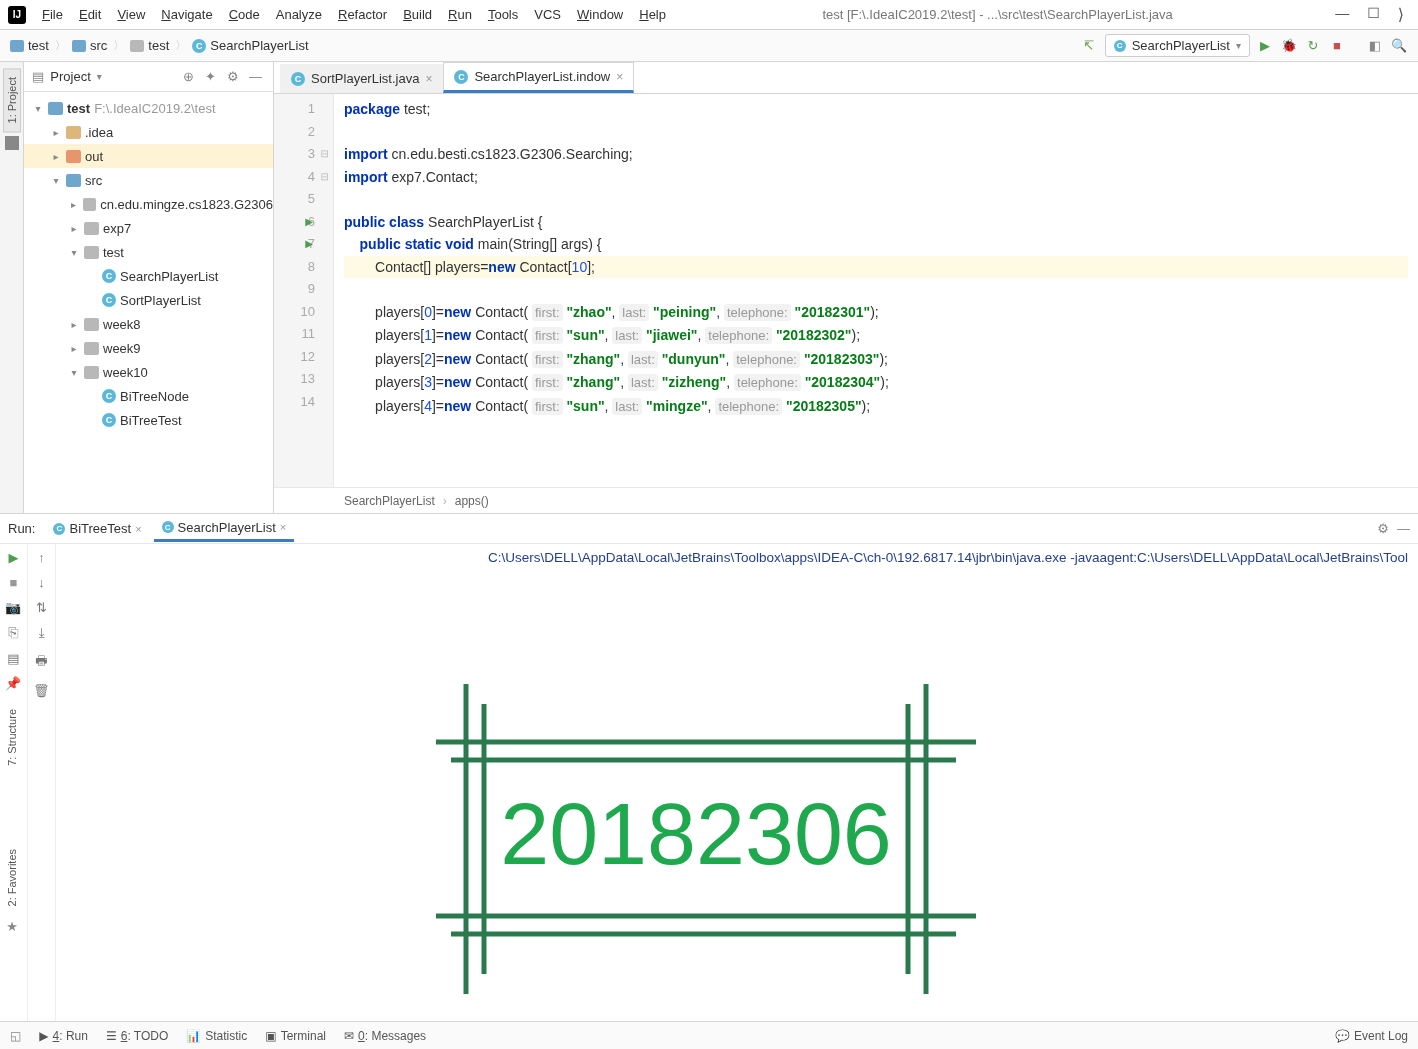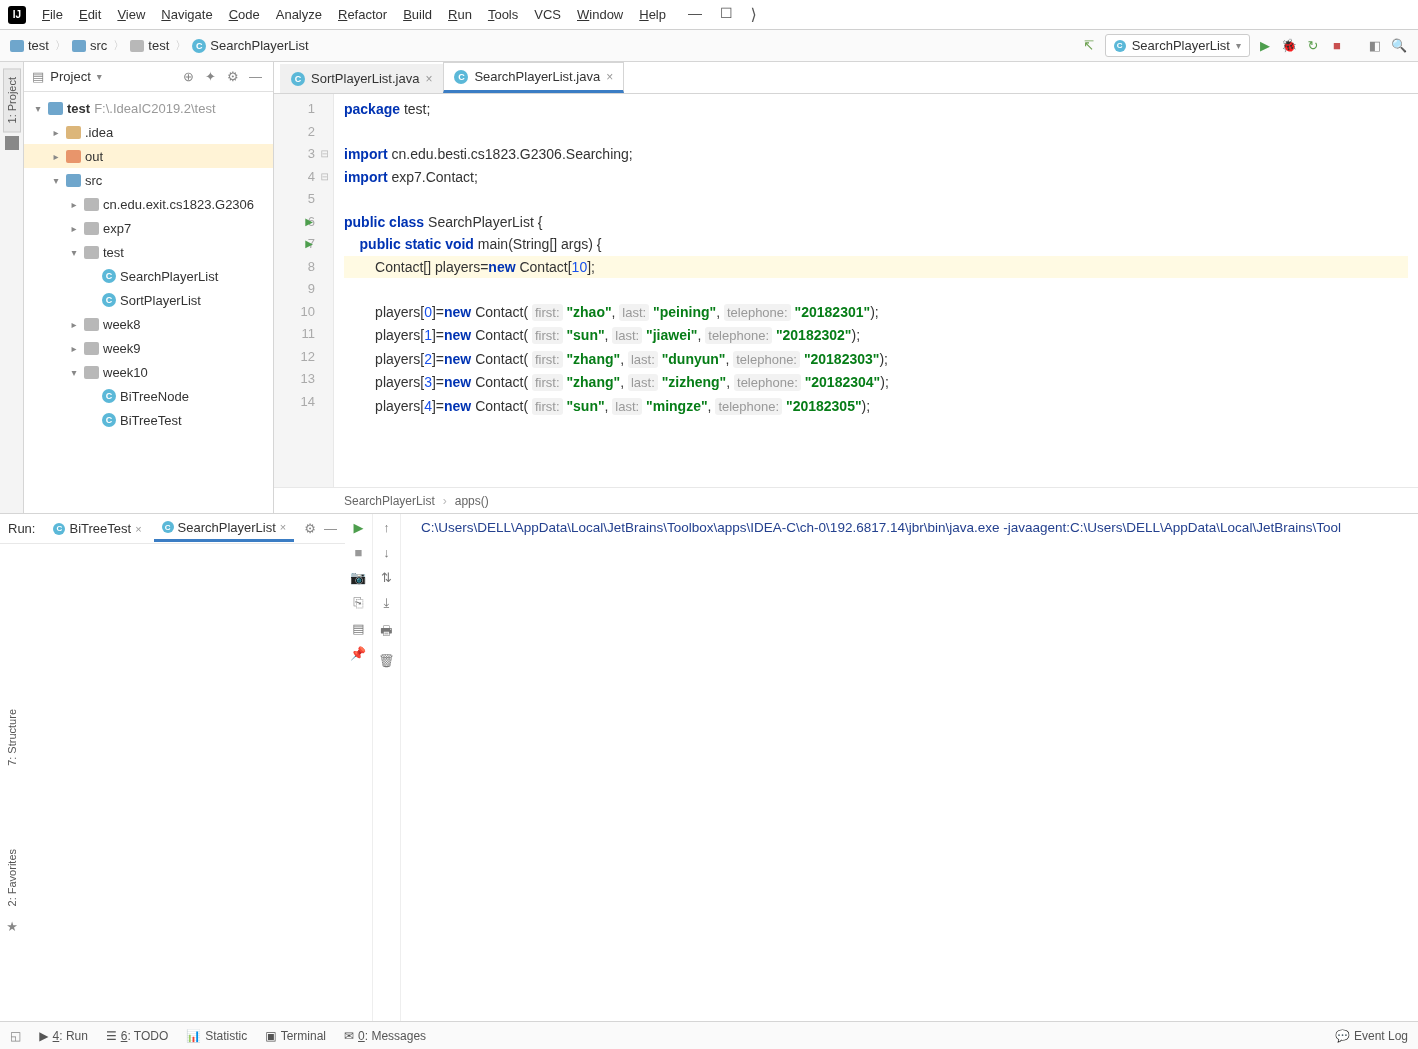--- a/index.html
+++ b/index.html
@@ -50,21 +50,21 @@
 .gutter div { height:22.5px; line-height:22.5px; position:relative; }
 .run-arrow { position:absolute; right:2px; color:#4d9e4d; font-size:10px; }
 .fold-ic { position:absolute; right:-14px; color:#bbb; font-size:10px; }
 .code { flex:1; font-family:Consolas,monospace; font-size:14px; line-height:22.5px; padding:4px 10px; white-space:pre; }
 .kw { color:#0033b3; font-weight:bold; }
 .str { color:#067d17; font-weight:bold; }
 .hint { color:#999; background:#f2f2f2; padding:1px 3px; border-radius:3px; font-size:13px; }
 .num { color:#1750eb; }
 .hl-line { background:#fffae3; }
 .crumb-bar { height:26px; border-top:1px solid #e8e8e8; display:flex; align-items:center; padding-left:70px; gap:8px; font-size:12px; color:#666; }
-.run-panel { height:508px; background:#fff; border-top:1px solid #d5d5d5; display:flex; flex-direction:row; }
+.run-panel { height:508px; background:#fff; border-top:1px solid #d5d5d5; display:flex; flex-direction:column;text-align:right; }
 .run-head { height:30px; display:flex; align-items:center; border-bottom:1px solid #e8e8e8; padding:0 8px; gap:10px; }
 .run-tab { padding:4px 8px; display:flex; align-items:center; gap:4px; cursor:pointer; }
 .run-tab.active { border-bottom:3px solid #3b7dc4; }
 .run-tab .x { color:#999; font-size:11px; }
 .rh-right { margin-left:auto; display:flex; gap:8px; color:#888; }
 .run-body { flex:1; display:flex; }
 .run-tools { width:28px; border-right:1px solid #eee; display:flex; flex-direction:column; align-items:center; padding:6px 0; gap:10px; color:#777; }
 .run-tools2 { width:28px; border-right:1px solid #eee; display:flex; flex-direction:column; align-items:center; padding:6px 0; gap:10px; color:#777; }
 .console { flex:1; padding:6px 10px; font-family:Consolas,monospace; font-size:13.5px; position:relative; overflow:hidden; }
 .console .cmd { color:#24418f;margin-left:10px; }
@@ -88,20 +88,21 @@
       <span><u>C</u>ode</span>
       <span>Analyze</span>
       <span><u>R</u>efactor</span>
       <span><u>B</u>uild</span>
       <span><u>R</u>un</span>
       <span><u>T</u>ools</span>
       <span>VCS</span>
       <span><u>W</u>indow</span>
       <span><u>H</u>elp</span>
     </div>
+  <div class="title-path">test [F:\.IdeaIC2019.2\test] - ...\src\test\SearchPlayerList.java</div>
   <div class="window-btns">
     <span>—</span>
     <span>☐</span>
     <span style="font-size:16px">⟩</span>
   </div>
 </div>
 
 <div class="navbar">
   <div class="breadcrumb" id="breadcrumb">
       <span class="crumb">
@@ -175,21 +176,21 @@
           <span>out</span>
         </div>
         <div class="tree-row" style="padding-left: 26px;">
           <span class="tw">▾</span>
           <span class="fic folder-b"></span>
           <span>src</span>
         </div>
         <div class="tree-row" style="padding-left: 44px;">
           <span class="tw">▸</span>
           <span class="fic folder-g"></span>
-          <span>cn.edu.exit.cs1823.G2306</span>
+          <span>cn.edu.mingze.cs1823.G2306</span>
         </div>
         <div class="tree-row" style="padding-left: 44px;">
           <span class="tw">▸</span>
           <span class="fic folder-g"></span>
           <span>exp7</span>
         </div>
         <div class="tree-row" style="padding-left: 44px;">
           <span class="tw">▾</span>
           <span class="fic folder-g"></span>
           <span>test</span>
@@ -233,21 +234,21 @@
   </div>
   <div class="editor-area">
     <div class="tabs" id="tabs">
         <div class="tab">
           <span class="cic">C</span>
           <span>SortPlayerList.java</span>
           <span class="x">×</span>
         </div>
         <div class="tab active">
           <span class="cic">C</span>
-          <span>SearchPlayerList.java</span>
+          <span>SearchPlayerList.indow</span>
           <span class="x">×</span>
         </div>
       </div>
     <div class="code-wrap">
       <div class="gutter" id="gutter">
           <div>1</div>
           <div>2</div>
           <div>3<span class="fold-ic">⊟</span></div>
           <div>4<span class="fold-ic">⊟</span></div>
           <div>5</div>
@@ -304,20 +305,35 @@
       <span>↑</span>
       <span>↓</span>
       <span>⇅</span>
       <span>⤓</span>
       <span>🖶</span>
       <span>🗑</span>
     </div>
     <div class="console">
       <div class="cmd">C:\Users\DELL\AppData\Local\JetBrains\Toolbox\apps\IDEA-C\ch-0\192.6817.14\jbr\bin\java.exe -javaagent:C:\Users\DELL\AppData\Local\JetBrains\Tool</div>
       <br>
+      <div class="watermark">
+        <svg width="560" height="310">
+          <g stroke="#2a7a4e" stroke-width="5" fill="none">
+            <line x1="30" y1="0" x2="30" y2="310"></line>
+              <line x1="48" y1="20" x2="48" y2="290"></line>
+            <line x1="490" y1="0" x2="490" y2="310"></line>
+              <line x1="472" y1="20" x2="472" y2="290"></line>
+            <line x1="0" y1="58" x2="540" y2="58"></line>
+              <line x1="15" y1="76" x2="520" y2="76"></line>
+            <line x1="0" y1="232" x2="540" y2="232"></line>
+              <line x1="15" y1="250" x2="520" y2="250"></line>
+          </g>
+          <text x="260" y="180" text-anchor="middle" font-size="88" font-weight="500" fill="#1fa84d" font-family="Arial">20182306</text>
+        </svg>
+      </div>
     </div>
   </div>
 </div>
 
 <div class="vstack" style="top:700px">
   <div class="vtab">7: Structure</div>
 </div>
 <div class="vstack" style="top:840px">
   <div class="vtab">2: Favorites</div>
   <span style="color:#888;margin-top:4px">★</span>

